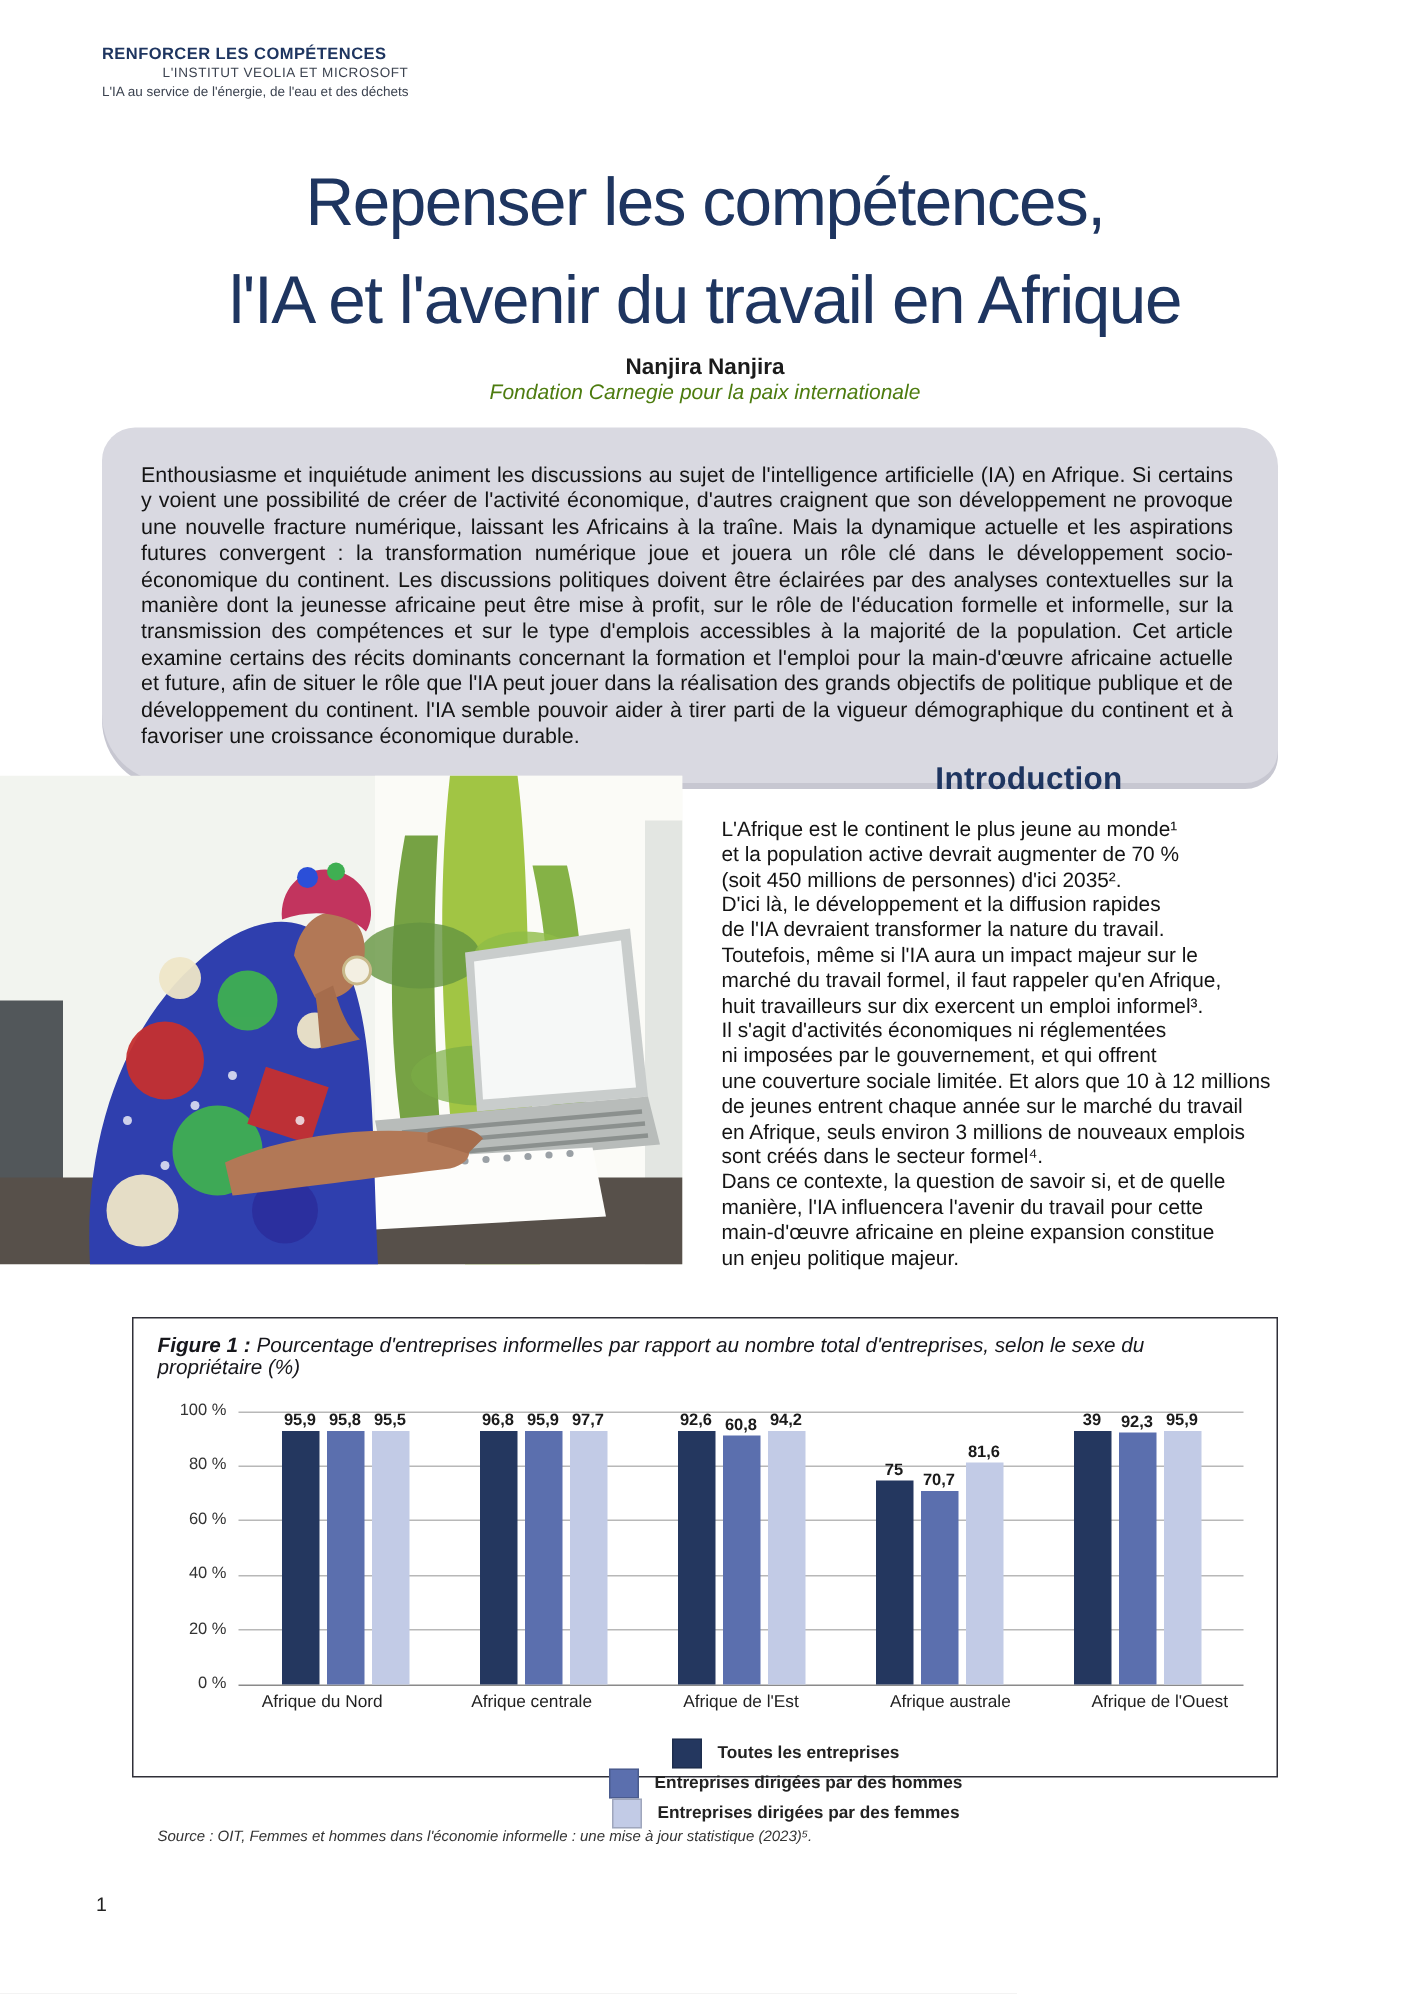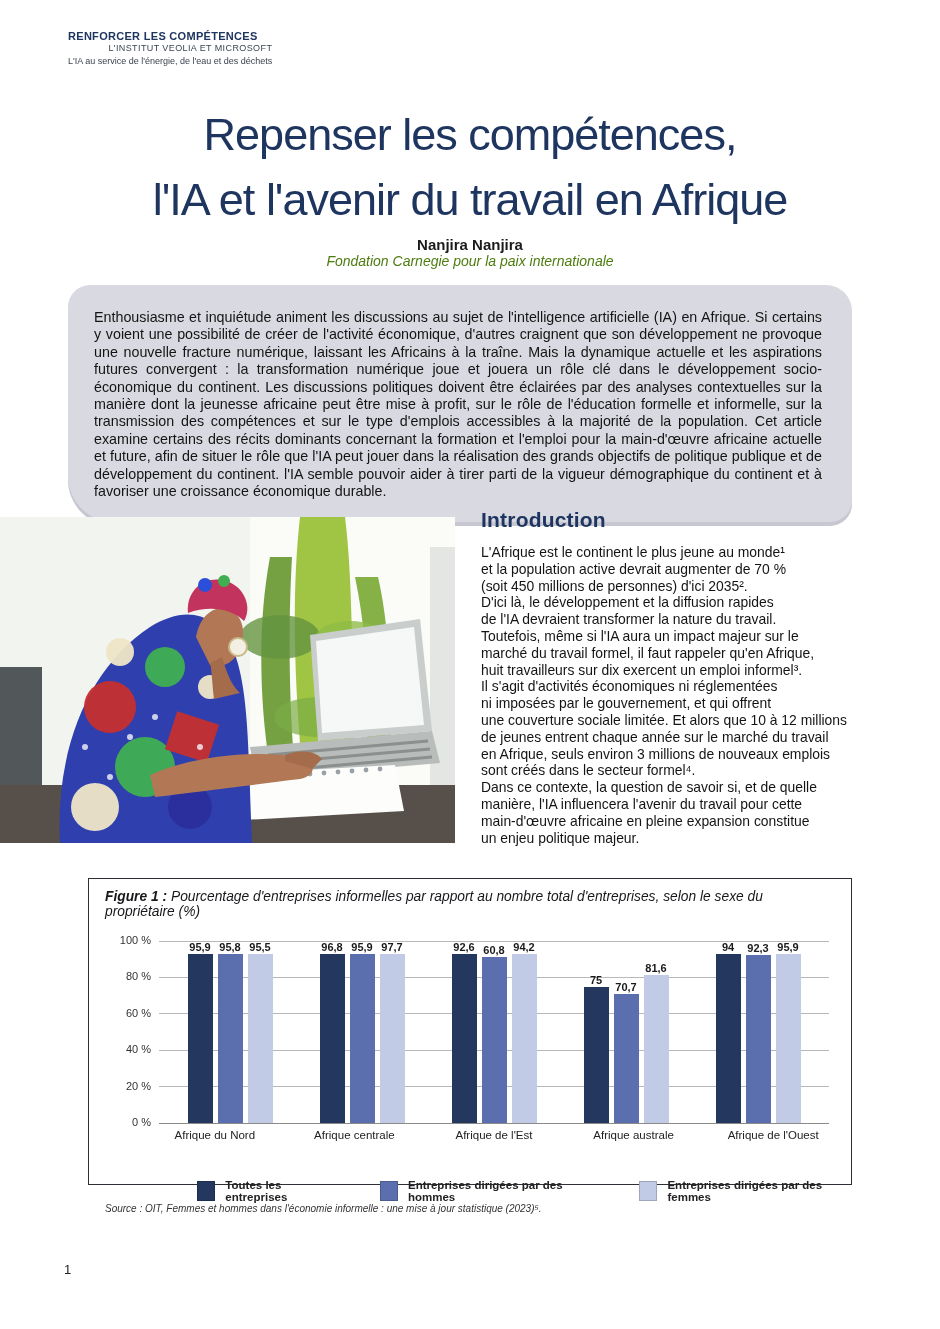--- a/index.html
+++ b/index.html
@@ -26,40 +26,40 @@
     background:#d9d9e1; border-radius:22px 26px 22px 46px;
     box-shadow:0 4px 0 #c7c7d1;
     padding:24px 30px 22px 26px;
     font-size:14.3px; line-height:17.4px; text-align:justify; color:#141414;
   }
   
   .photo { position:absolute; top:517px; left:0; width:455px; height:326px; }
   .photo svg { display:block; width:100%; height:100%; }
   
   .intro { position:absolute; top:508px; left:481px; width:410px; }
-  .intro h2 { font-size:21px; font-weight:bold; color:#1e3560; letter-spacing:.2px; margin-bottom:12px; }
+  .intro h2 { font-size:21px; font-weight:bold; color:#1e3560; letter-spacing:.2px; margin-bottom:12px;text-align:center; }
   .intro .body { font-size:13.9px; line-height:16.8px; white-space:pre-line; color:#141414; }
   
   .figure { position:absolute; top:878px; left:88px; width:764px; height:307px;
     border:1px solid #2f2f38; background:#fff; }
   .fig-title { padding:10px 16px 2px 16px; font-size:13.8px; font-style:italic; color:#17171c; }
   .fig-title .flabel { font-weight:bold; }
   .chart-wrap { position:relative; margin:4px 12px 0 12px; height:222px; }
   .plot { position:absolute; left:58px; right:10px; top:16px; height:182px; }
   .gridline { position:absolute; left:0; right:0; height:1px; background:#b8b8b8; }
   .gridline.baseline { background:#8a8a8a; height:1.5px; }
   .ytick { position:absolute; left:-54px; width:46px; text-align:right; font-size:11px; color:#333; }
   .groups { position:absolute; inset:0; display:flex; justify-content:space-evenly; align-items:flex-end; }
   .group { width:122px; height:100%; display:flex; justify-content:center; align-items:flex-end; gap:5px; }
   .barwrap { height:100%; display:flex; flex-direction:column; justify-content:flex-end; align-items:center; }
   .val { font-size:11px; font-weight:bold; color:#1a1a1a; margin-bottom:1px; white-space:nowrap; }
   .bar { width:25px; }
   .cat-row { position:absolute; left:58px; right:10px; top:204px; display:flex; justify-content:space-evenly;gap:28px; }
   .cat { width:122px; text-align:center; font-size:11.5px; color:#222; }
-  .legend { display:flex; align-items:center; gap:44px; padding-left:108px; margin-top:32px; }
+  .legend { display:flex; align-items:center; padding-left:108px; margin-top:12px;flex-direction:column; }
   .legitem { display:flex; align-items:center; gap:10px; font-size:11.5px; font-weight:600; color:#222; }
   .swatch { width:20px; height:20px; display:inline-block; border:1px solid rgba(0,0,0,.18); }
   .fig-source { margin-top:0; padding:0 16px; font-size:10px; font-style:italic; color:#333; }
   
   .pageno { position:absolute; left:64px; top:1262px; font-size:13px; color:#222; }
 </style>
 </head>
 <body>
 
 <div class="page">
@@ -247,21 +247,21 @@
                 <span class="val">70,7</span>
                 <div class="bar" style="height: 70.7%; background: rgb(91, 111, 174);"></div>
               </div>
               <div class="barwrap">
                 <span class="val">81,6</span>
                 <div class="bar" style="height: 81.6%; background: rgb(194, 203, 230);"></div>
               </div>
             </div>
             <div class="group">
               <div class="barwrap">
-                <span class="val">94</span>
+                <span class="val">39</span>
                 <div class="bar" style="height: 94%; background: rgb(36, 55, 95);"></div>
               </div>
               <div class="barwrap">
                 <span class="val">92,3</span>
                 <div class="bar" style="height: 92.3%; background: rgb(91, 111, 174);"></div>
               </div>
               <div class="barwrap">
                 <span class="val">95,9</span>
                 <div class="bar" style="height: 95.9%; background: rgb(194, 203, 230);"></div>
               </div>

